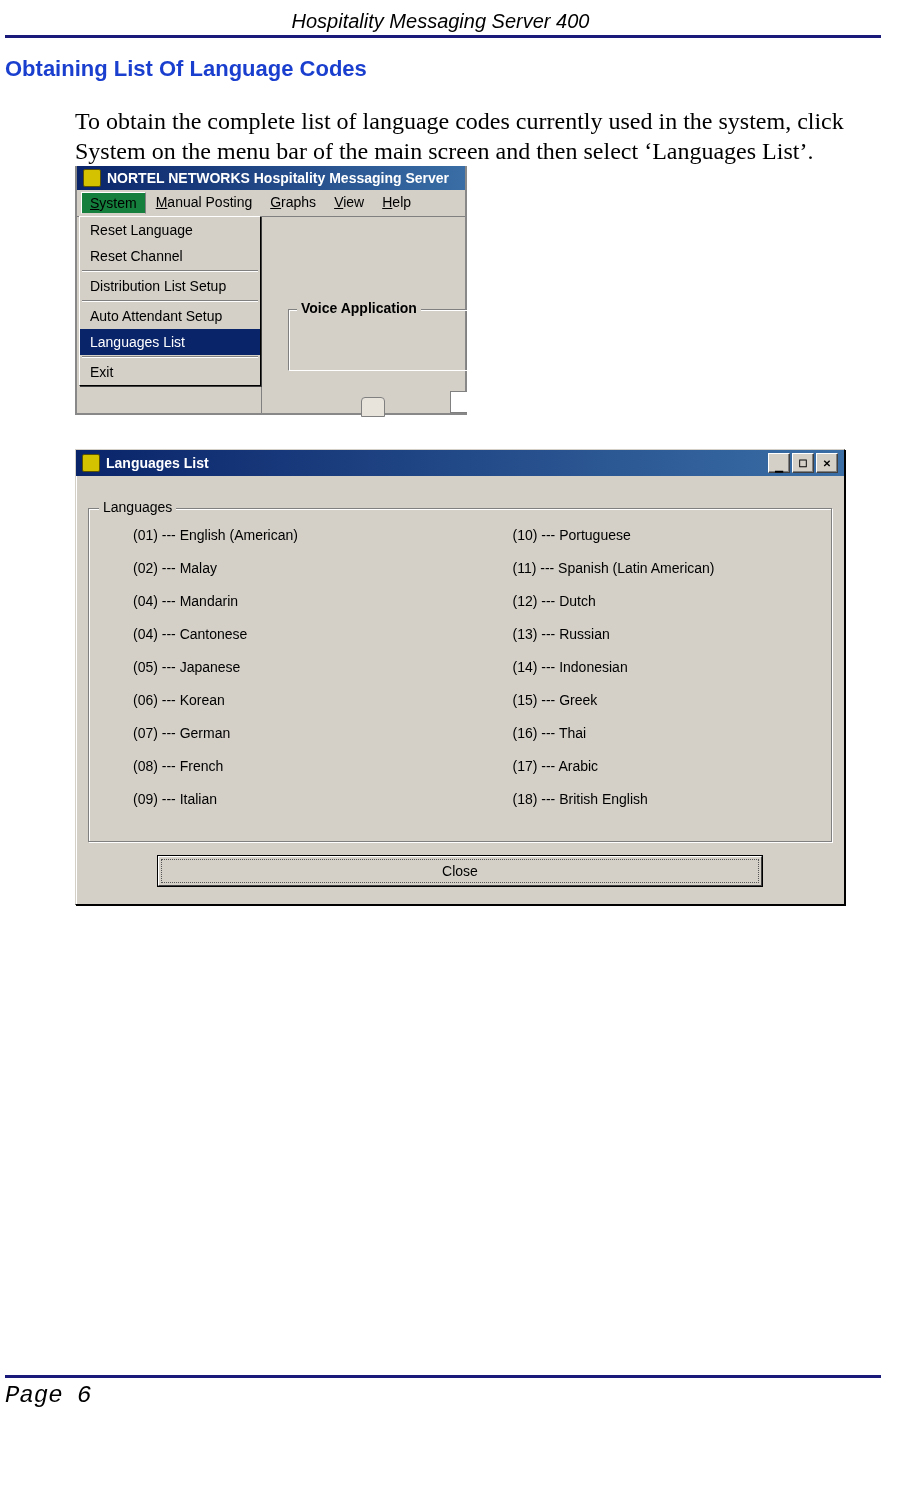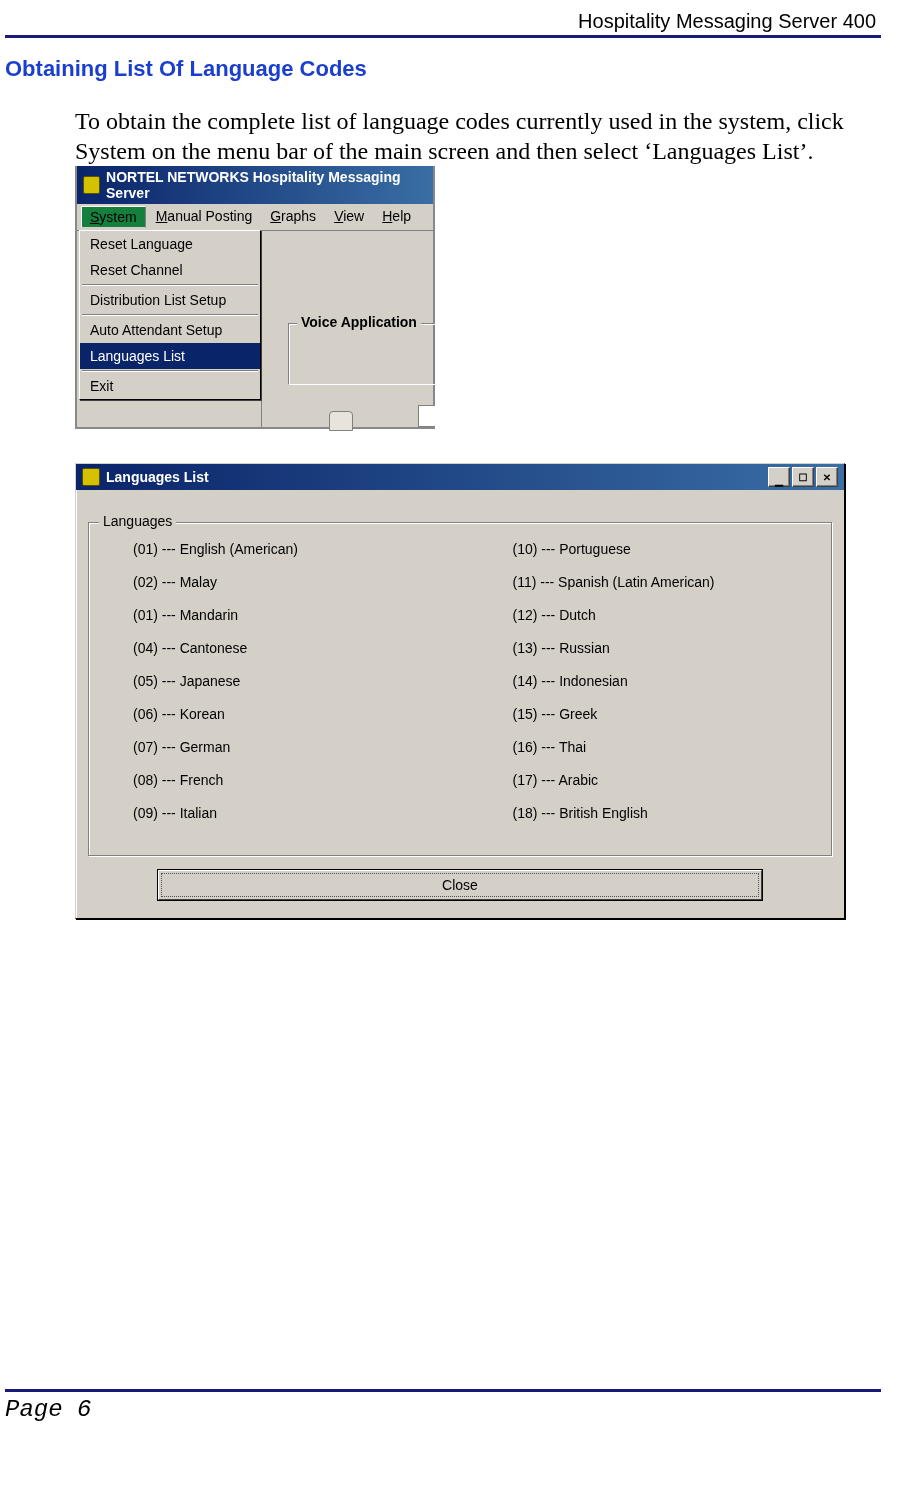--- a/index.html
+++ b/index.html
@@ -6,21 +6,22 @@
     margin: 0;
     padding: 0;
     font-family: "Times New Roman", serif;
     background: #fff;
     width: 901px;
   }
   .page {
     padding: 10px 20px 10px 5px;
   }
   .header {
-    text-align: right;
+    text-align: center;
+    font-style: italic;
     font-family: Arial, sans-serif;
     font-size: 20px;
     padding-right: 5px;
     padding-bottom: 2px;
   }
   .hr {
     border-top: 3px solid #1a1a7a;
     margin-bottom: 18px;
   }
   .section-title {
@@ -81,21 +82,21 @@
     display: flex;
     align-items: center;
     justify-content: center;
     font-family: Arial, sans-serif;
     font-size: 10px;
     font-weight: bold;
     color: #000;
   }
   
   .shot1 {
-    width: 360px;
+    width: 392px;
     background: #d4d0c8;
     border: 2px solid #888;
     border-top: none;
     box-sizing: border-box;
     position: relative;
   }
   .menubar {
     background: #d4d0c8;
     padding: 2px 4px;
     display: flex;
@@ -326,21 +327,21 @@
           <div class="win-btn">✕</div>
         </div>
       </div>
       <div class="dialog-body">
         <div class="groupbox">
           <span class="groupbox-legend">Languages</span>
           <div class="lang-cols">
             <div class="lang-col">
               <span class="lang-entry">(01) --- English (American)</span>
               <span class="lang-entry">(02) --- Malay</span>
-              <span class="lang-entry">(01) --- Mandarin</span>
+              <span class="lang-entry">(04) --- Mandarin</span>
               <span class="lang-entry">(04) --- Cantonese</span>
               <span class="lang-entry">(05) --- Japanese</span>
               <span class="lang-entry">(06) --- Korean</span>
               <span class="lang-entry">(07) --- German</span>
               <span class="lang-entry">(08) --- French</span>
               <span class="lang-entry">(09) --- Italian</span>
             </div>
             <div class="lang-col">
               <span class="lang-entry">(10) --- Portuguese</span>
               <span class="lang-entry">(11) --- Spanish (Latin American)</span>

